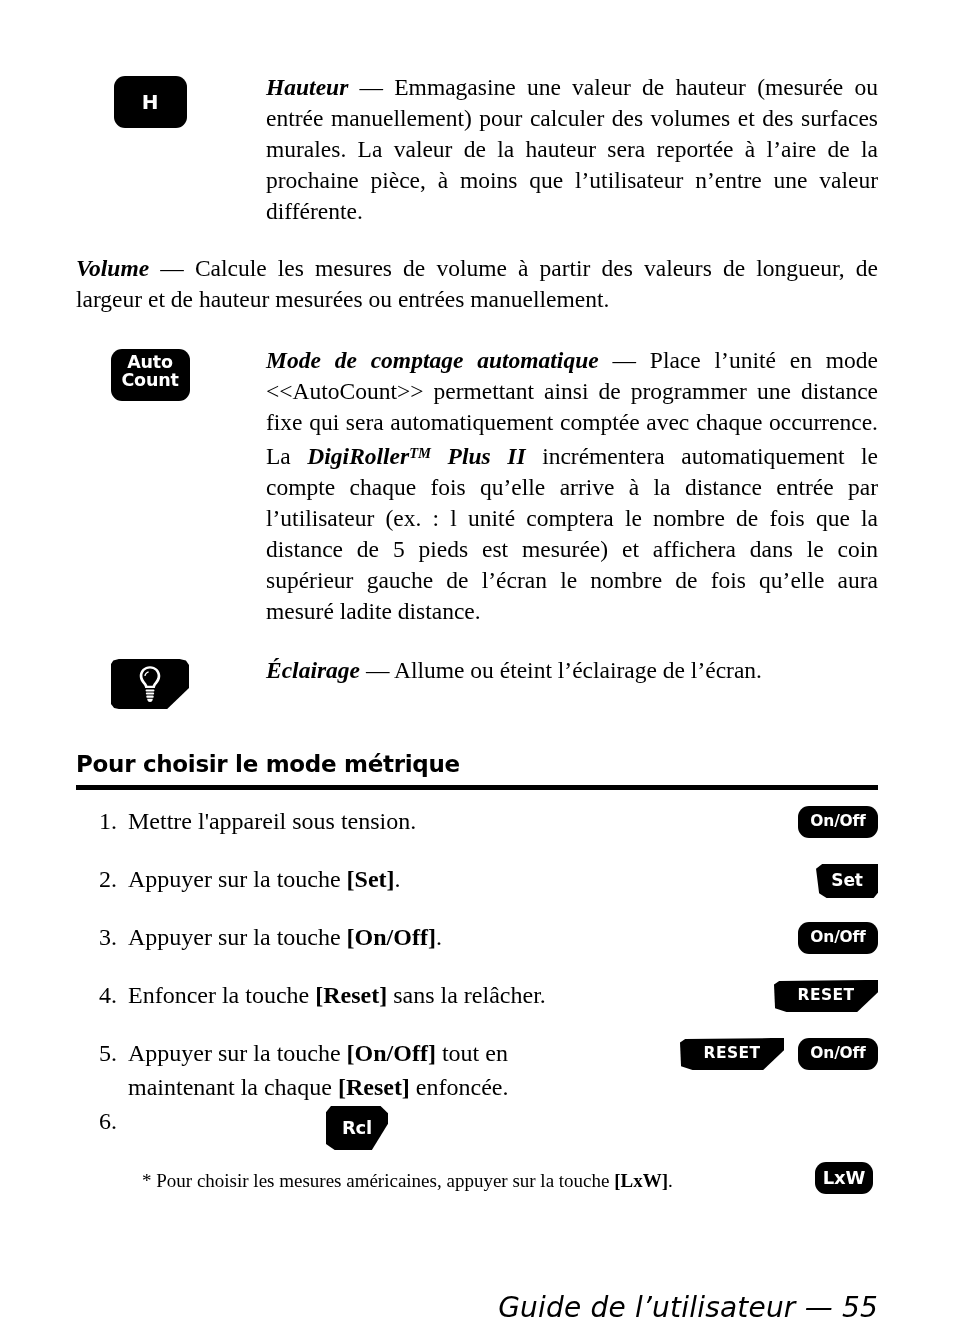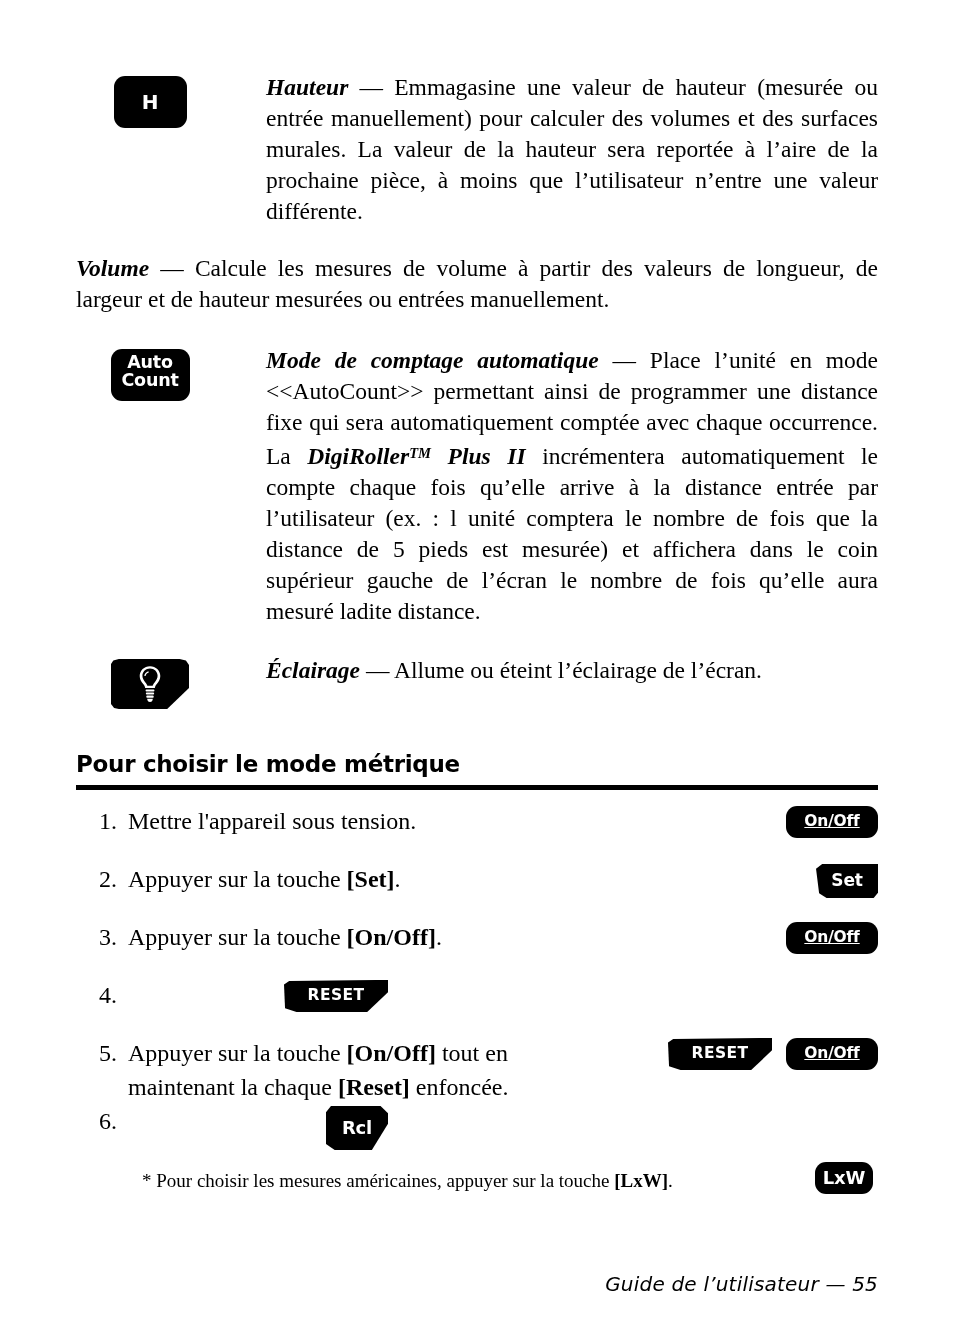--- a/index.html
+++ b/index.html
@@ -126,21 +126,21 @@
   .step-keys {
     flex: 0 0 auto;
     width: 260px;
     display: flex;
     align-items: center;
     justify-content: flex-end;
     gap: 14px;
     padding-top: 2px;
   }
 
-  .key-onoff { width: 92px; height: 32px; font-size: 15.5px; border-radius: 9px; text-decoration: underline; }
+  .key-onoff { width: 80px; height: 32px; font-size: 15.5px; border-radius: 9px; }
   .key-set   { width: 62px; height: 34px; font-size: 17px;
                -webkit-clip-path: polygon(10% 0, 100% 0, 100% 84%, 93% 100%, 17% 100%, 5% 86%, 0 14%);
                clip-path: polygon(10% 0, 100% 0, 100% 84%, 93% 100%, 17% 100%, 5% 86%, 0 14%); }
   .key-reset { width: 104px; height: 32px; font-size: 15.5px; letter-spacing: 0.4px;
                -webkit-clip-path: polygon(0 14%, 5% 3%, 88% 0, 100% 0, 100% 38%, 80% 100%, 12% 100%, 1% 88%);
                clip-path: polygon(0 14%, 5% 3%, 88% 0, 100% 0, 100% 38%, 80% 100%, 12% 100%, 1% 88%); }
   .key-rcl   { width: 62px; height: 44px; font-size: 18px;
                -webkit-clip-path: polygon(8% 0, 88% 0, 100% 16%, 100% 40%, 74% 100%, 14% 100%, 0 86%, 0 14%);
                clip-path: polygon(8% 0, 88% 0, 100% 16%, 100% 40%, 74% 100%, 14% 100%, 0 86%, 0 14%); }
   .key-lxw   { width: 58px; height: 32px; font-size: 18px; border-radius: 9px; }
@@ -156,24 +156,24 @@
     padding-left: 66px;
     padding-right: 14px;
   }
   .footnote b { font-weight: bold; }
   .footnote-keys { flex: 0 0 auto; width: 110px; display: flex; justify-content: flex-start; padding-left: 47px; }
 
   
   .footer {
     position: absolute;
     right: 76px;
-    bottom: 40px;
+    bottom: 12px;
     font-family: "DejaVu Sans", "Liberation Sans", sans-serif;
     font-style: italic;
-    font-size: 20px;
+    font-size: 28px;
     letter-spacing: 0.2px;
     white-space: nowrap;
   }
 </style>
 </head>
 <body>
 
 <div class="page">
 
   <div class="features">
@@ -257,20 +257,21 @@
       <li>
         <div class="step-num">3.</div>
         <div class="step-text"><span>Appuyer sur la touche </span><b>[On/Off]</b><span>.</span></div>
         <div class="step-keys">
           <div class="key key-onoff rect">On/Off</div>
         </div>
       </li>
 
       <li>
         <div class="step-num">4.</div>
+        <div class="step-text"><span>Enfoncer la touche </span><b>[Reset]</b><span> sans la relâcher.</span></div>
         <div class="step-keys">
           <div class="key key-reset">RESET</div>
         </div>
       </li>
 
       <li>
         <div class="step-num">5.</div>
         <div class="step-text"><span>Appuyer sur la touche </span><b>[On/Off]</b><span> tout en</span><br><span>maintenant la chaque </span><b>[Reset]</b><span> enfoncée.</span></div>
         <div class="step-keys">
           <div class="key key-reset">RESET</div>

